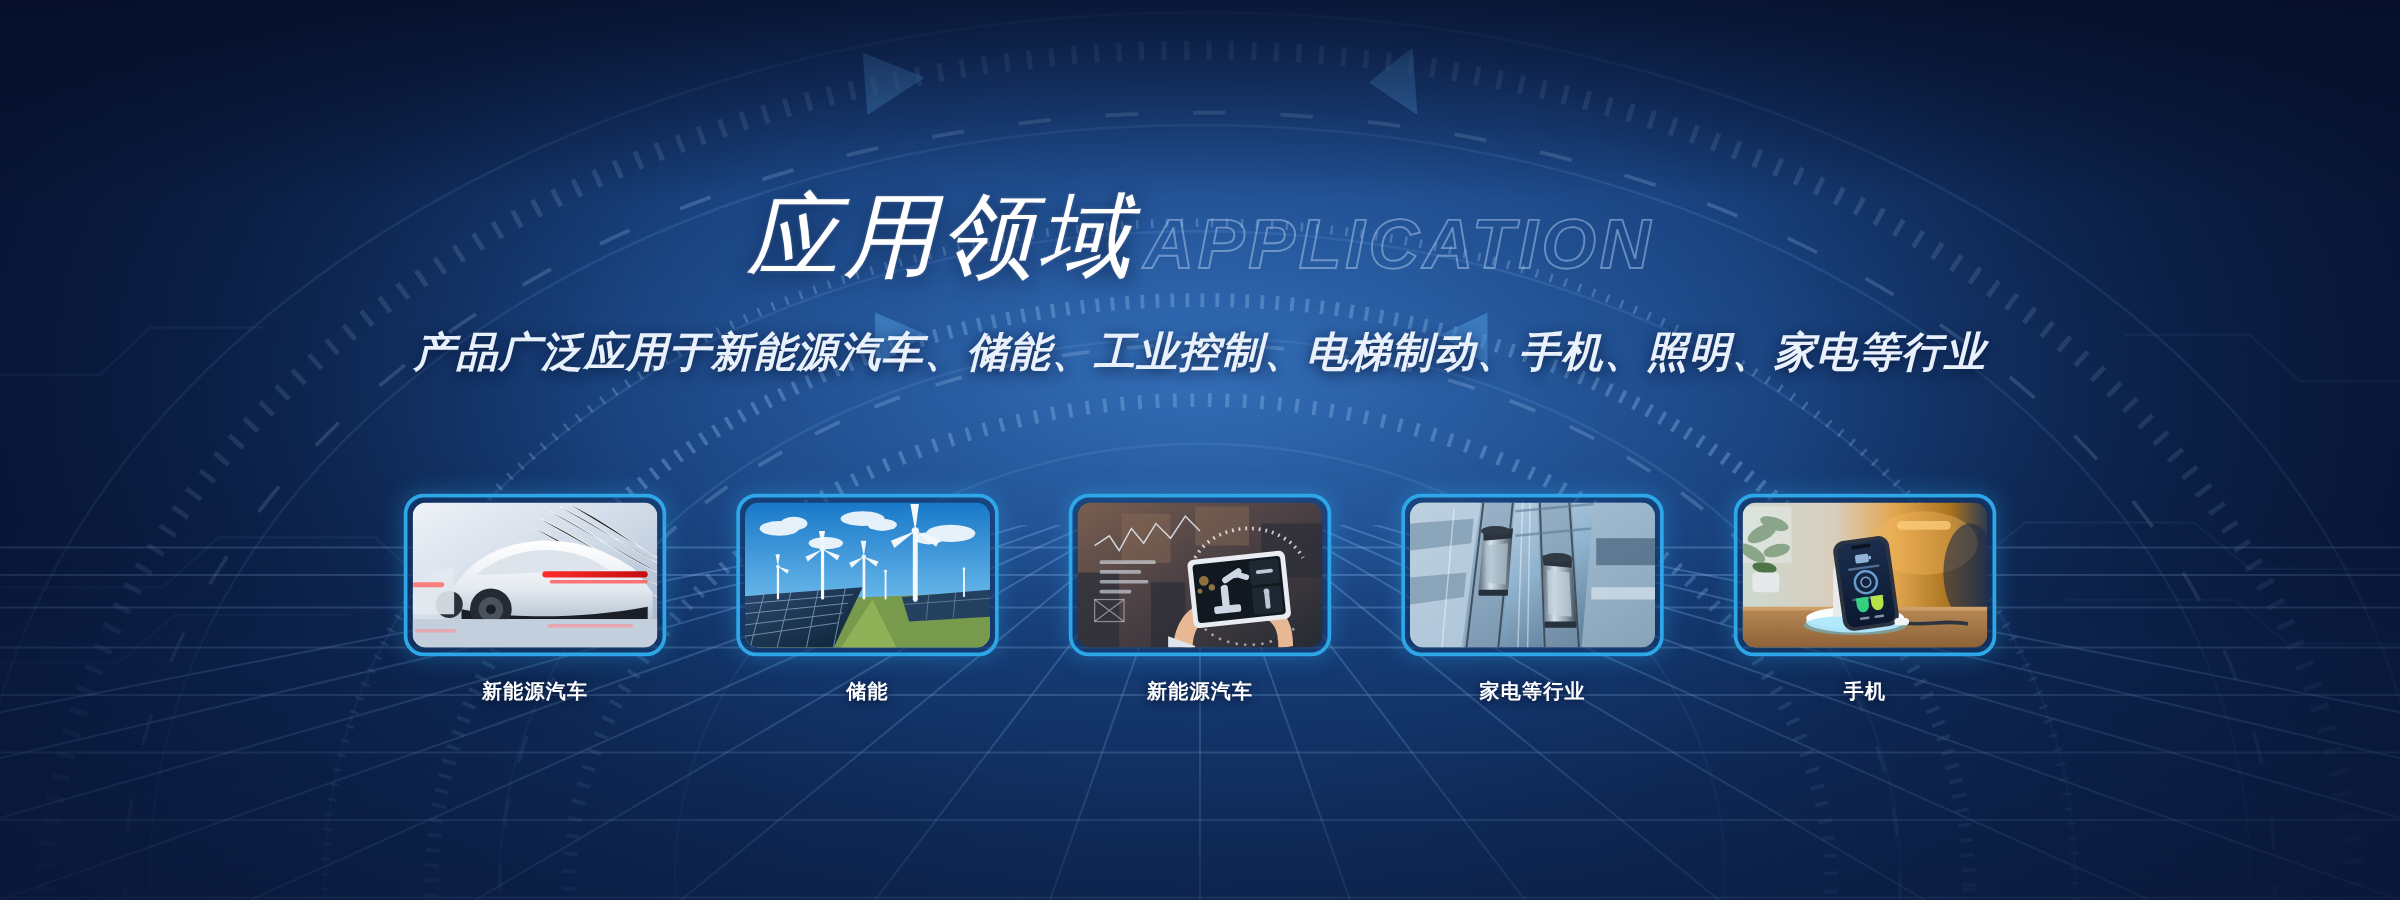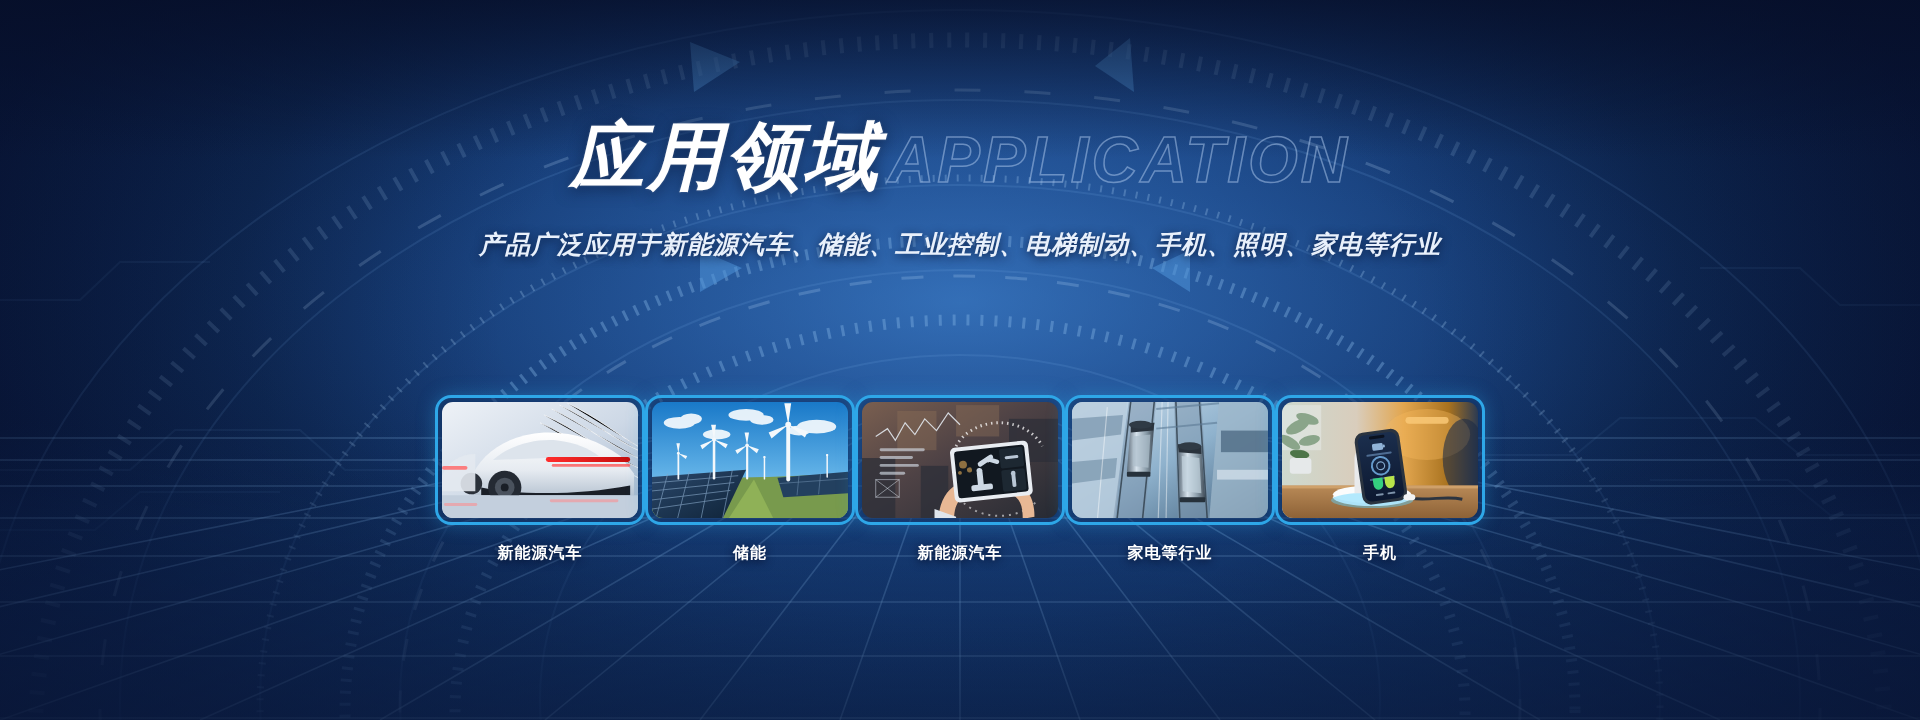--- a/index.html
+++ b/index.html
@@ -42,56 +42,58 @@
   }
   .title-row {
     position:relative;
     display:inline-block;
     white-space:nowrap;
     line-height:1;
   }
   .title-cn {
     display:inline-block;
     font-size:74px;
-    font-weight:bold;
+    font-weight:normal;
     font-style:italic;
     color:#ffffff;
     letter-spacing:4px;
     text-shadow:0 3px 16px rgba(10,25,60,.75), 0 0 2px rgba(255,255,255,.35);
     vertical-align:baseline;
+    margin-top:32px;
   }
   .title-en {
     display:inline-block;
-    font-size:64px;
+    font-size:56px;
     font-weight:bold;
     font-style:italic;
     letter-spacing:3px;
     color:transparent;
     -webkit-text-stroke:1.5px rgba(173,201,236,.55);
     margin-left:6px;
     vertical-align:baseline;
     opacity:.95;
   }
   .subtitle {
     margin-top:34px;
-    font-size:25px;
+    font-size:33px;
     font-weight:bold;
     font-style:italic;
     color:#e8f0fb;
     letter-spacing:1px;
     text-shadow:0 2px 10px rgba(8,20,52,.85);
   }
 
   
   .cards {
     position:absolute;
     left:0; right:0;
     top:395px;
     display:flex;
     justify-content:center;
+    gap:56px;
   }
   .card-col { width:210px; }
   .card {
     position:relative;
     width:210px; height:130px;
     border:3px solid #2ea7e8;
     border-radius:16px;
     padding:4px;
     background:rgba(17,44,92,.55);
     box-shadow:0 0 18px rgba(46,167,232,.35), inset 0 0 10px rgba(46,167,232,.18);

